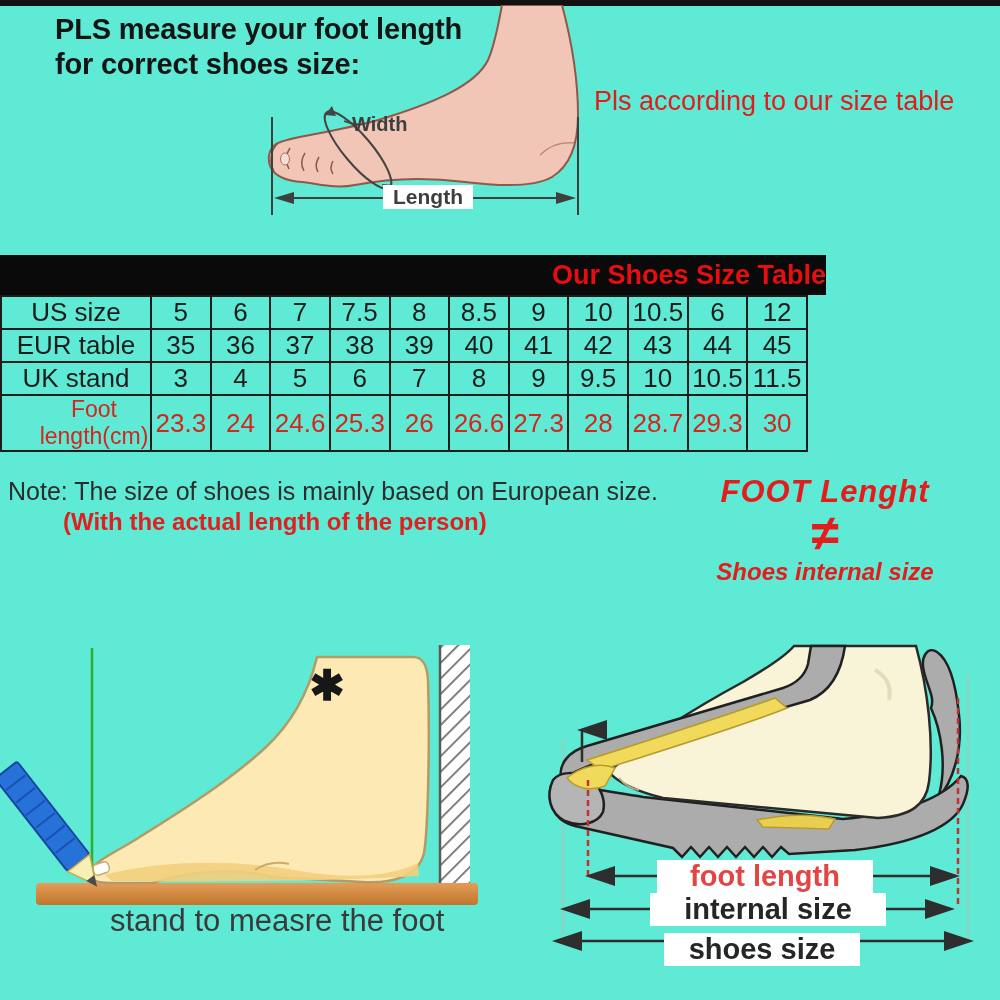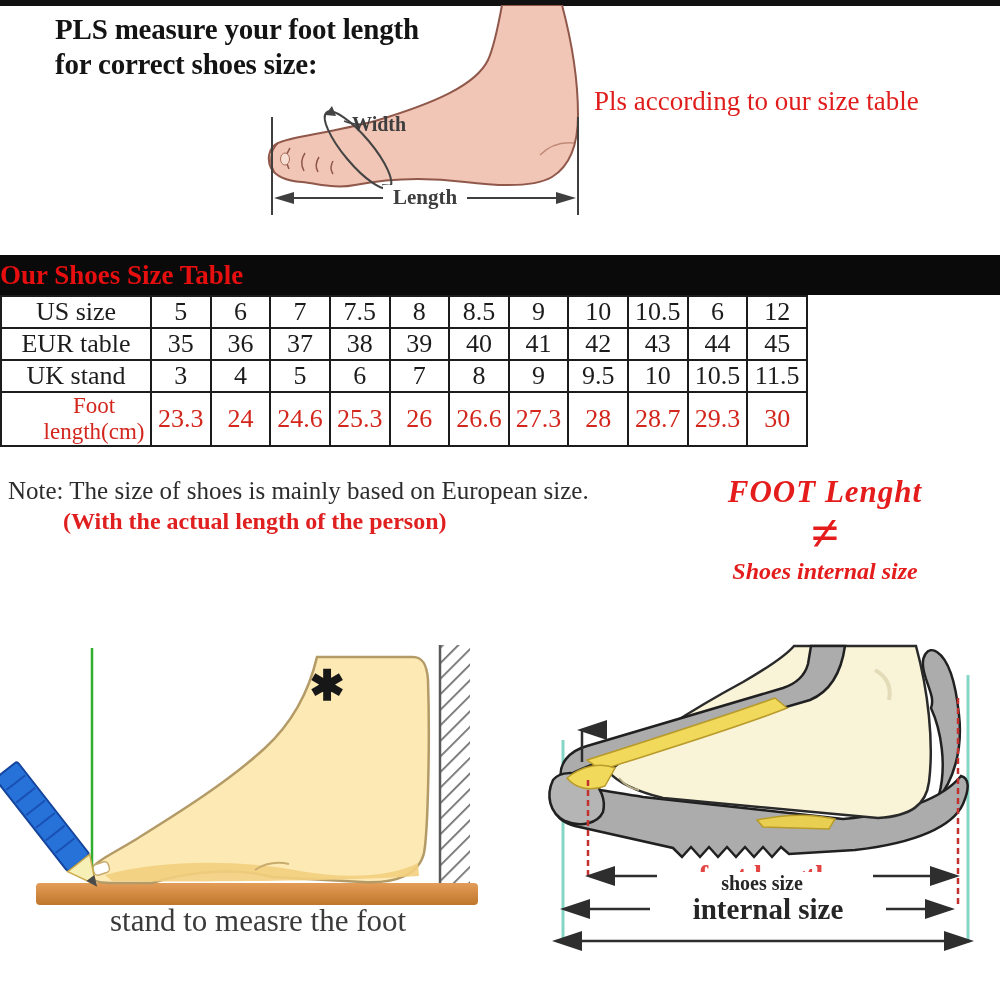--- a/index.html
+++ b/index.html
@@ -1,32 +1,32 @@
 <!DOCTYPE html>
 <html><head>
 <meta charset="utf-8">
 <style>
   html,body{margin:0;padding:0;background:#e9e9e9;}
-  .canvas{position:relative;width:1000px;height:1000px;background:#ffffff;overflow:hidden;
-          font-family:Liberation Serif, serif;color:#151515;}
+  .canvas{position:relative;width:1000px;height:1000px;background:#5eead4;overflow:hidden;
+          font-family:Liberation Sans, sans-serif;color:#151515;}
   .abs{position:absolute;}
 
   
   .top-bar{left:0;top:0;width:1000px;height:6px;background:#111;}
 
   
   .heading{left:55px;top:12px;font-size:29px;font-weight:bold;line-height:1.22;color:#141414;letter-spacing:-0.2px;}
   .side-note{left:594px;top:86px;font-size:27px;color:#e01d1d;}
 
   
   .width-label{left:352px;top:113px;font-size:20px;font-weight:bold;color:#3e3e3e;}
   .length-label{left:383px;top:185px;font-size:21px;font-weight:bold;color:#3e3e3e;background:#fff;padding:0 10px;}
 
   
-  .table-title-bar{left:0;top:255px;width:1000px;height:40px;background:#0a0a0a;display:flex;align-items:center;justify-content:flex-start;}
+  .table-title-bar{left:0;top:255px;width:826px;height:40px;background:#0a0a0a;display:flex;align-items:center;justify-content:flex-end;}
   .table-title{color:#e60e0e;font-size:27px;font-weight:bold;}
   .size-table{left:0;top:295px;width:808px;border-collapse:collapse;table-layout:fixed;}
   .size-table td{border:2px solid #1c1c1c;text-align:center;vertical-align:middle;
                  height:27px;padding:0;font-size:26px;color:#1c1c1c;overflow:hidden;}
   .size-table td.lab{font-size:26px;}
   .size-table tr.red td{color:#d3261d;}
   .size-table tr.red td.lab{font-size:23px;padding-left:36px;}
 
   
   .note-line1{left:8px;top:477px;font-size:25px;color:#2c2c2c;}
@@ -36,21 +36,21 @@
   .ineq{left:660px;top:474px;width:330px;text-align:center;color:#e51c1c;}
   .ineq .t1{font-size:31px;font-weight:bold;font-style:italic;letter-spacing:1px;}
   .ineq .sym{font-size:50px;font-weight:bold;line-height:0.95;}
   .ineq .t2{font-size:24px;font-weight:bold;font-style:italic;}
 
   
   .stand-caption{left:110px;top:903px;font-size:31px;color:#3a3a3a;}
   .mlabel{text-align:center;background:#ffffff;font-weight:bold;}
   .foot-length-label{left:657px;top:860px;width:216px;font-size:29px;color:#e34545;}
   .internal-size-label{left:650px;top:893px;width:236px;font-size:29px;color:#262626;}
-  .shoes-size-label{left:664px;top:872px;width:196px;font-size:20px;color:#262626;}
+  .shoes-size-label{left:664px;top:933px;width:196px;font-size:29px;color:#262626;}
   svg{display:block;}
 </style>
 </head>
 <body>
 
 <div class="canvas">
 
   <div class="abs top-bar"></div>
 
   <div class="abs heading">

